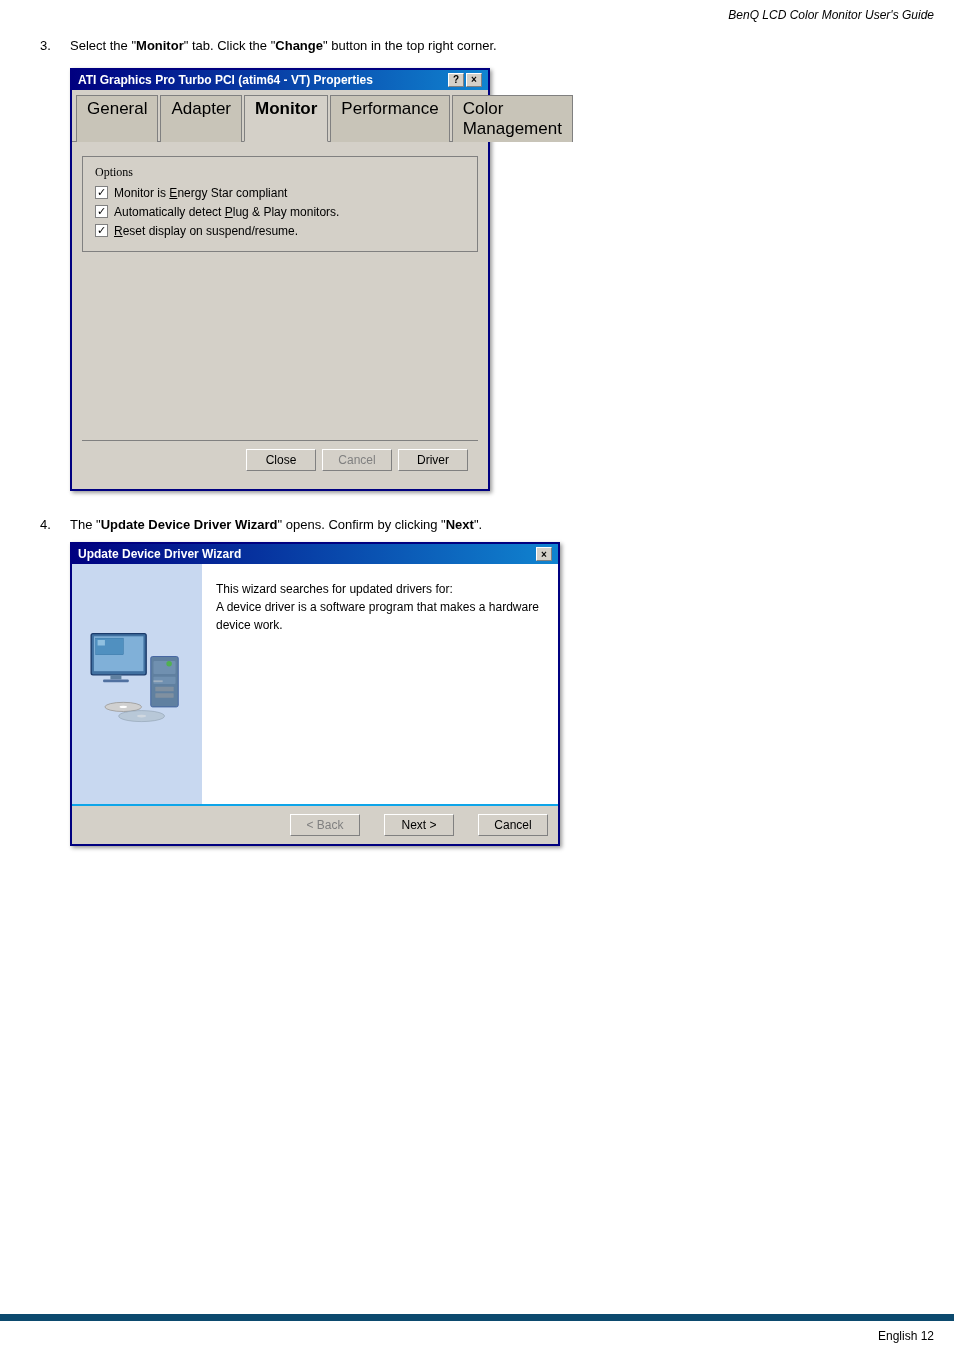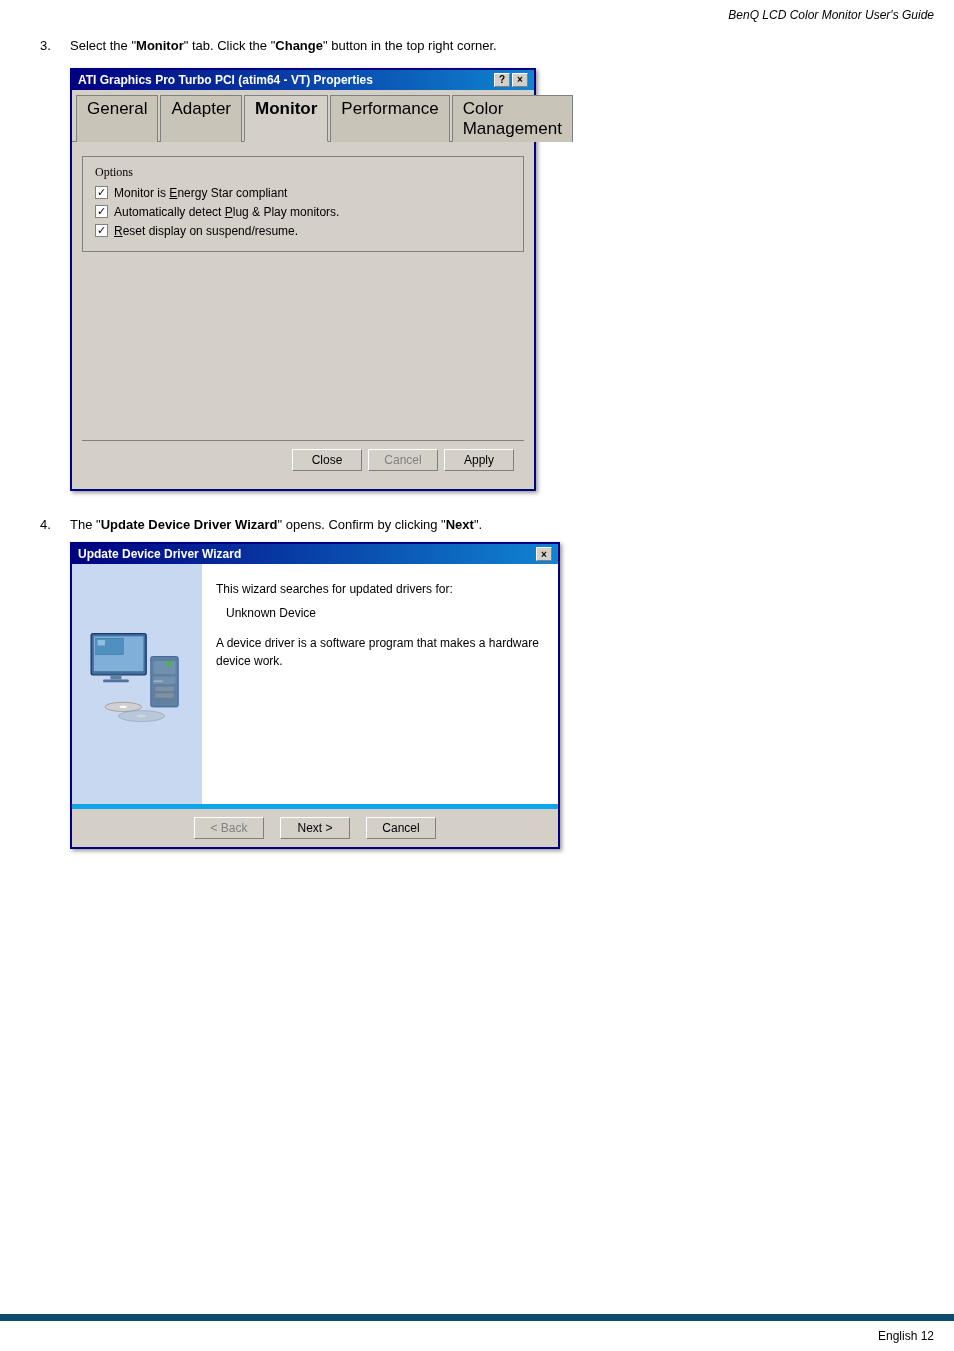--- a/index.html
+++ b/index.html
@@ -45,21 +45,21 @@
     }
 
     .step-container {
       flex: 1;
     }
 
     
     .win-dialog {
       border: 2px solid #000080;
       background: #d4d0c8;
-      width: 466px;
+      width: 420px;
       margin-top: 12px;
       box-shadow: 2px 2px 4px rgba(0,0,0,0.4);
     }
 
     .win-titlebar {
       background: linear-gradient(to right, #000080, #1084d0);
       color: white;
       padding: 3px 6px;
       display: flex;
       justify-content: space-between;
@@ -260,25 +260,25 @@
       line-height: 1.5;
     }
 
     .wizard-device-name {
       font-size: 12px;
       margin: 6px 0 12px 10px;
     }
 
     .wizard-footer {
       display: flex;
-      justify-content: center;
-      gap: 16px;
+      justify-content: flex-end;
+      gap: 24px;
       padding: 8px 10px;
       background: #d4d0c8;
-      border-top: 5px solid #0ea5e9;
+      border-top: 2px solid #0ea5e9;
     }
 
     
     .computer-svg {
       width: 110px;
       height: 110px;
     }
 
     .footer-bar {
       position: absolute;
@@ -345,21 +345,21 @@
               <div class="win-checkbox">✓</div>
               <span><span class="underline-char">R</span>eset display on suspend/resume.</span>
             </div>
           </div>
 
           <div style="height: 180px;"></div>
 
           <div class="win-dialog-footer">
             <button class="win-button">Close</button>
             <button class="win-button-disabled">Cancel</button>
-            <button class="win-button">Apply</button>
+            <button class="win-button">Driver</button>
           </div>
         </div>
       </div>
     </div>
   </div>
 
   <div class="step">
     <div class="step-number">4.</div>
     <div class="step-container">
       <div class="step-text">
@@ -402,21 +402,20 @@
               <circle cx="90" cy="38" r="3" fill="#50b050"></circle>
               <rect x="73" y="56" width="10" height="2" fill="#a0b0c0"></rect>
 
               <rect x="75" y="63" width="20" height="5" rx="0.5" fill="#8090a0"></rect>
               <rect x="75" y="70" width="20" height="5" rx="0.5" fill="#8090a0"></rect>
             </svg>
           </div>
 
           <div class="wizard-text-area">
             <p>This wizard searches for updated drivers for:</p>
-            <p class="wizard-device-name">Unknown Device</p>
             <p style="margin-bottom: 12px;">A device driver is a software program that makes a hardware device work.</p>
           </div>
         </div>
 
         <div class="wizard-footer">
           <button class="win-button-disabled">&lt; Back</button>
           <button class="win-button">Next &gt;</button>
           <button class="win-button">Cancel</button>
         </div>
       </div>

